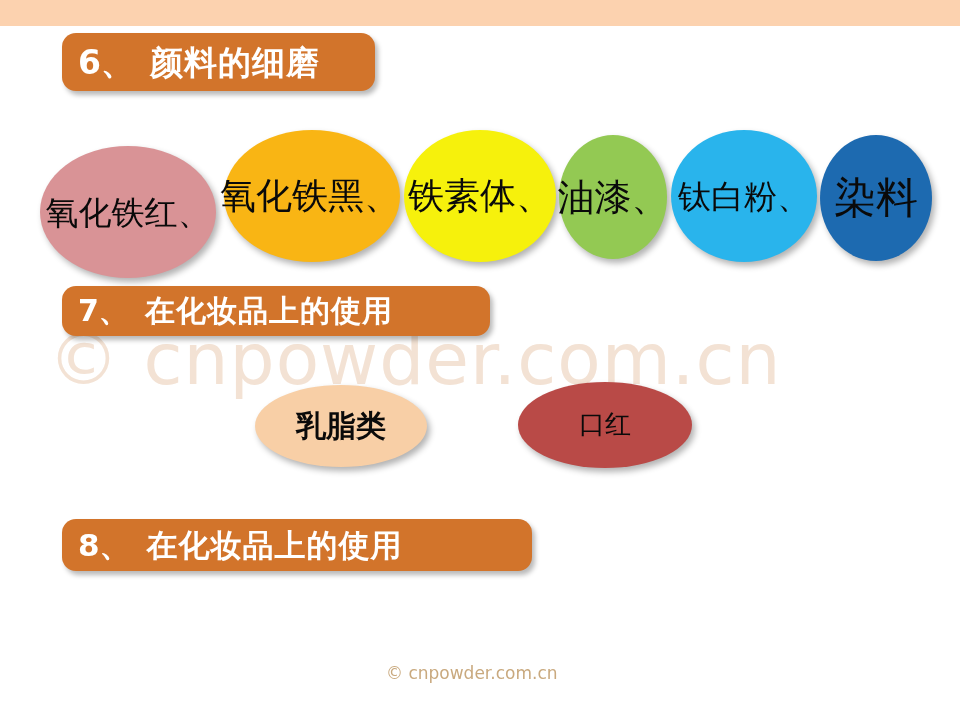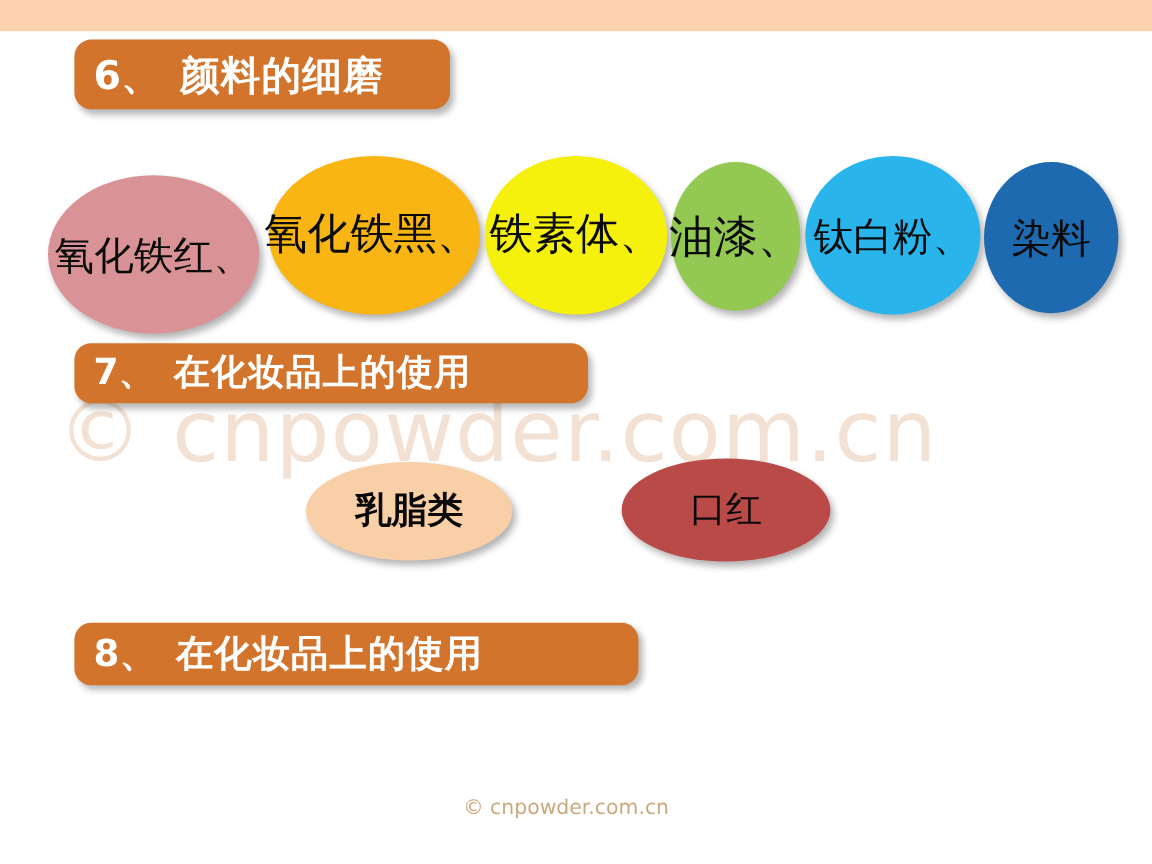--- a/index.html
+++ b/index.html
@@ -111,25 +111,25 @@
     display: block;
     white-space: nowrap;
   }
 
   
   #b-r1-0 { left: 40px;  top: 146px; width: 176px; height: 132px; font-size: 33px; }
   #b-r1-1 { left: 224px; top: 130px; width: 176px; height: 132px; font-size: 36px; }
   #b-r1-2 { left: 404px; top: 130px; width: 152px; height: 132px; font-size: 36px; justify-content: center; }
   #b-r1-3 { left: 559px; top: 135px; width: 108px; height: 124px; font-size: 37px; }
   #b-r1-4 { left: 671px; top: 130px; width: 146px; height: 132px; font-size: 33px; }
-  #b-r1-5 { left: 820px; top: 135px; width: 112px; height: 126px; font-size: 33px; }
+  #b-r1-5 { left: 820px; top: 135px; width: 112px; height: 126px; font-size: 42px; }
 
   
   #b-r2-0 { left: 255px; top: 385px; width: 172px; height: 82px; font-size: 30px; font-weight: bold; }
-  #b-r2-1 { left: 518px; top: 382px; width: 174px; height: 86px; font-size: 30px; font-family: Liberation Serif, serif; }
+  #b-r2-1 { left: 518px; top: 382px; width: 174px; height: 86px; font-size: 26px; font-family: Liberation Serif, serif; }
 
   
   #b-r3-0 { left: 262px; top: 603px; width: 172px; height: 86px; font-size: 30px; }
   #b-r3-1 { left: 532px; top: 600px; width: 172px; height: 90px; font-size: 30px; }
 </style>
 </head>
 <body>
 
 <div id="slide">
 

